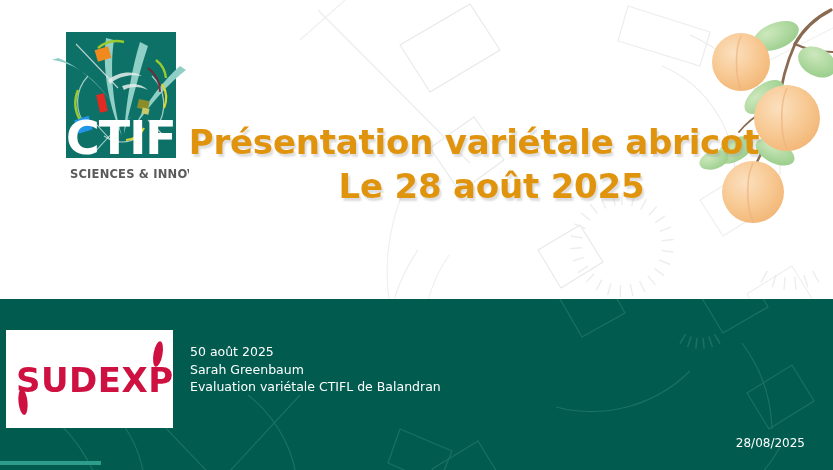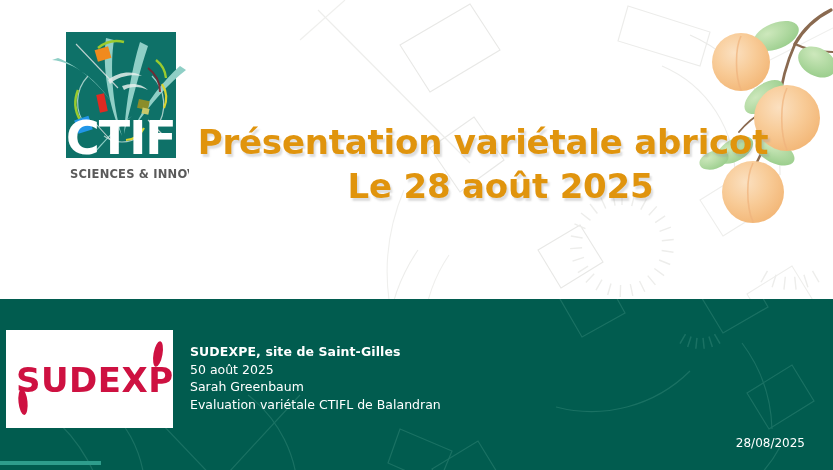--- a/index.html
+++ b/index.html
@@ -44,21 +44,21 @@
     left: 52px;
     top: 32px;
     width: 137px;
     height: 164px;
     z-index: 3;
   }
 
   
   .title-block {
     position: absolute;
-    left: 183px;
+    left: 174px;
     top: 120px;
     width: 600px;
     z-index: 4;
     text-align: center;
   }
   .title-line {
     font-family: "DejaVu Sans", sans-serif;
     font-weight: bold;
     font-size: 34px;
     line-height: 44px;
@@ -333,21 +333,20 @@
       <rect x="0" y="0" width="167" height="98" fill="#FFFFFF"></rect>
 
       <ellipse cx="152" cy="24" rx="4.5" ry="13" fill="#CE1141" transform="rotate(10 152 24)"></ellipse>
 
       <ellipse cx="17" cy="72" rx="4.5" ry="13" fill="#CE1141" transform="rotate(-6 17 72)"></ellipse>
       <text x="10" y="62" font-family="DejaVu Sans, sans-serif" font-size="34" font-weight="bold" fill="#CE1141" letter-spacing="0.5">SUDEXPE</text>
     </svg>
   </div>
 
   <div class="footer-text">
-    <div class="bold">SUDEXPE, site de Saint-Gilles</div>
     <div>50 août 2025</div>
     <div>Sarah Greenbaum</div>
     <div>Evaluation variétale CTIFL de Balandran</div>
   </div>
 
   <div class="slide-date">28/08/2025</div>
 
   <div class="accent-bar"></div>
 
 </div>

